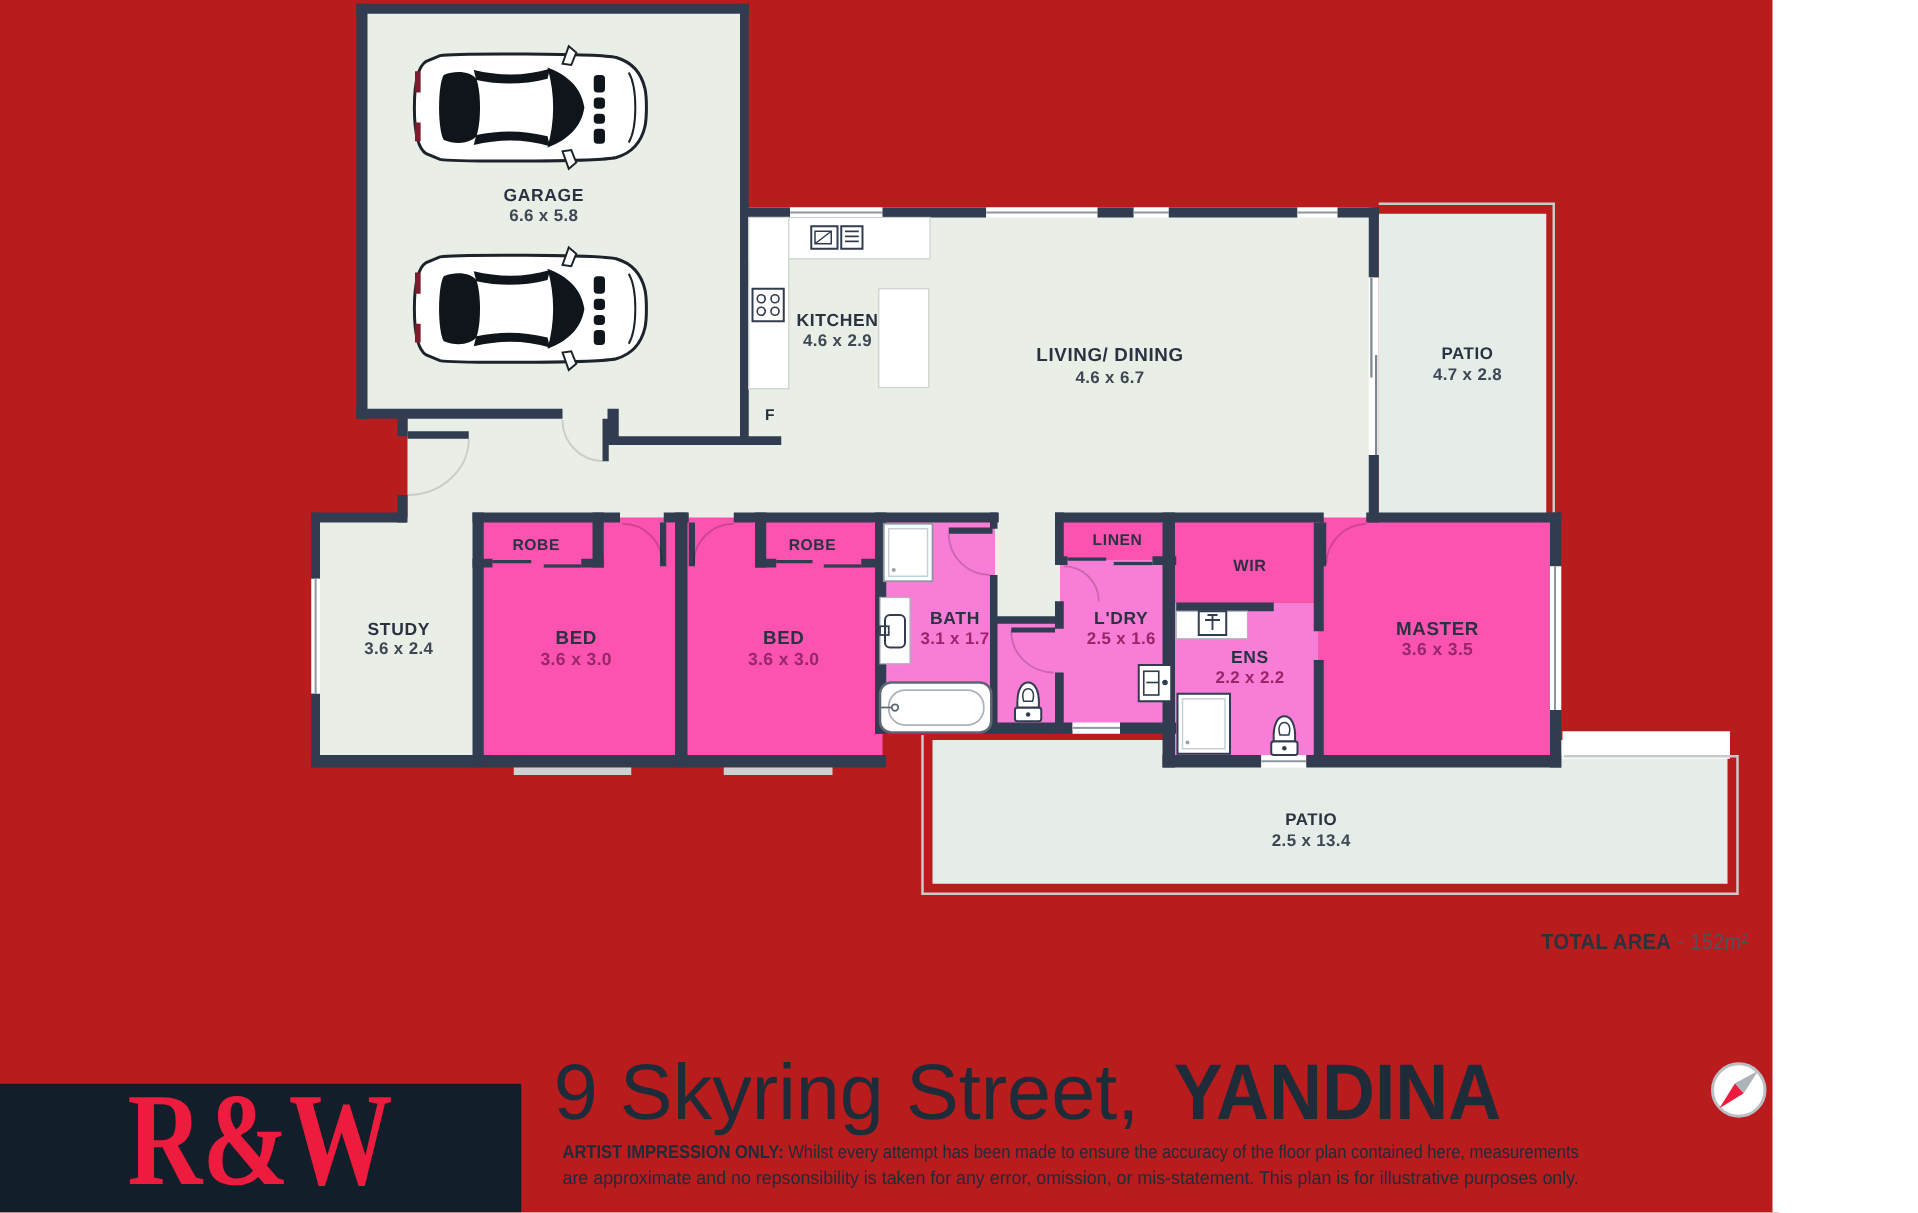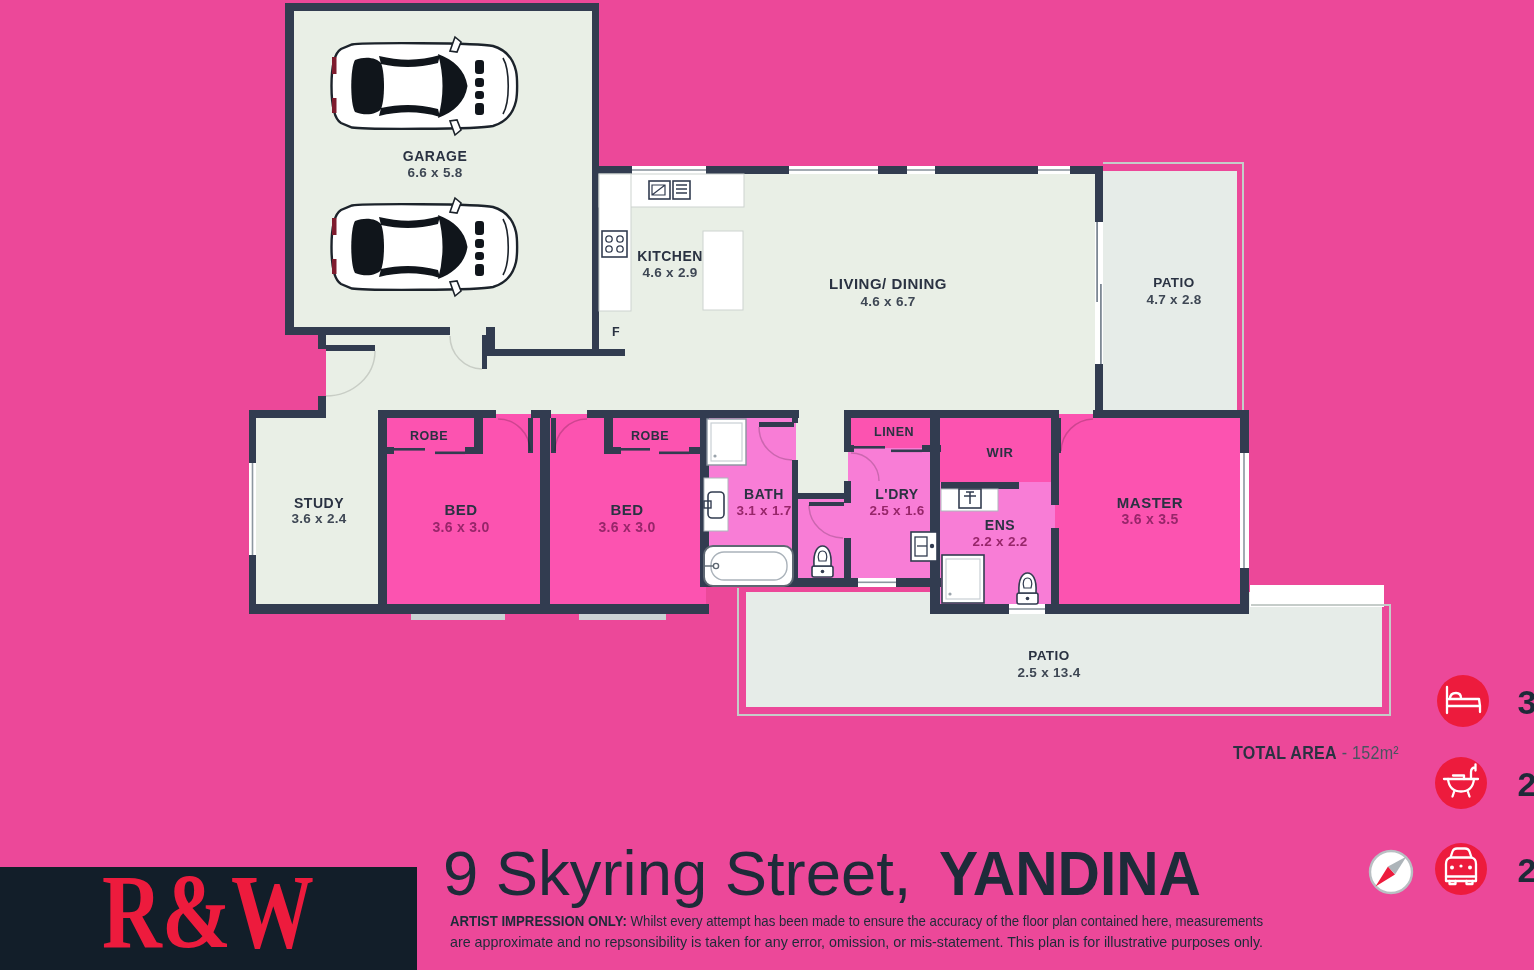--- a/index.html
+++ b/index.html
@@ -1,16 +1,16 @@
 <!DOCTYPE html>
 <html><head>
 <meta charset="utf-8">
 <style>
   html,body{margin:0;padding:0;background:#fff;}
-  .page{position:relative;width:1534px;height:970px;background:#ec4899;overflow:hidden;
+  .page{position:relative;width:1418px;height:970px;background:#b91c1c;overflow:hidden;
         font-family:"Liberation Sans",sans-serif;}
   .abs{position:absolute;}
 </style>
 </head>
 <body>
 <div class="page">
 <svg class="abs" style="left:0;top:0" width="1534" height="970" viewBox="0 0 1534 970" xmlns="http://www.w3.org/2000/svg">
 
 <g>
 <rect x="746" y="592" width="636" height="115" fill="#E6ECE8"></rect>

